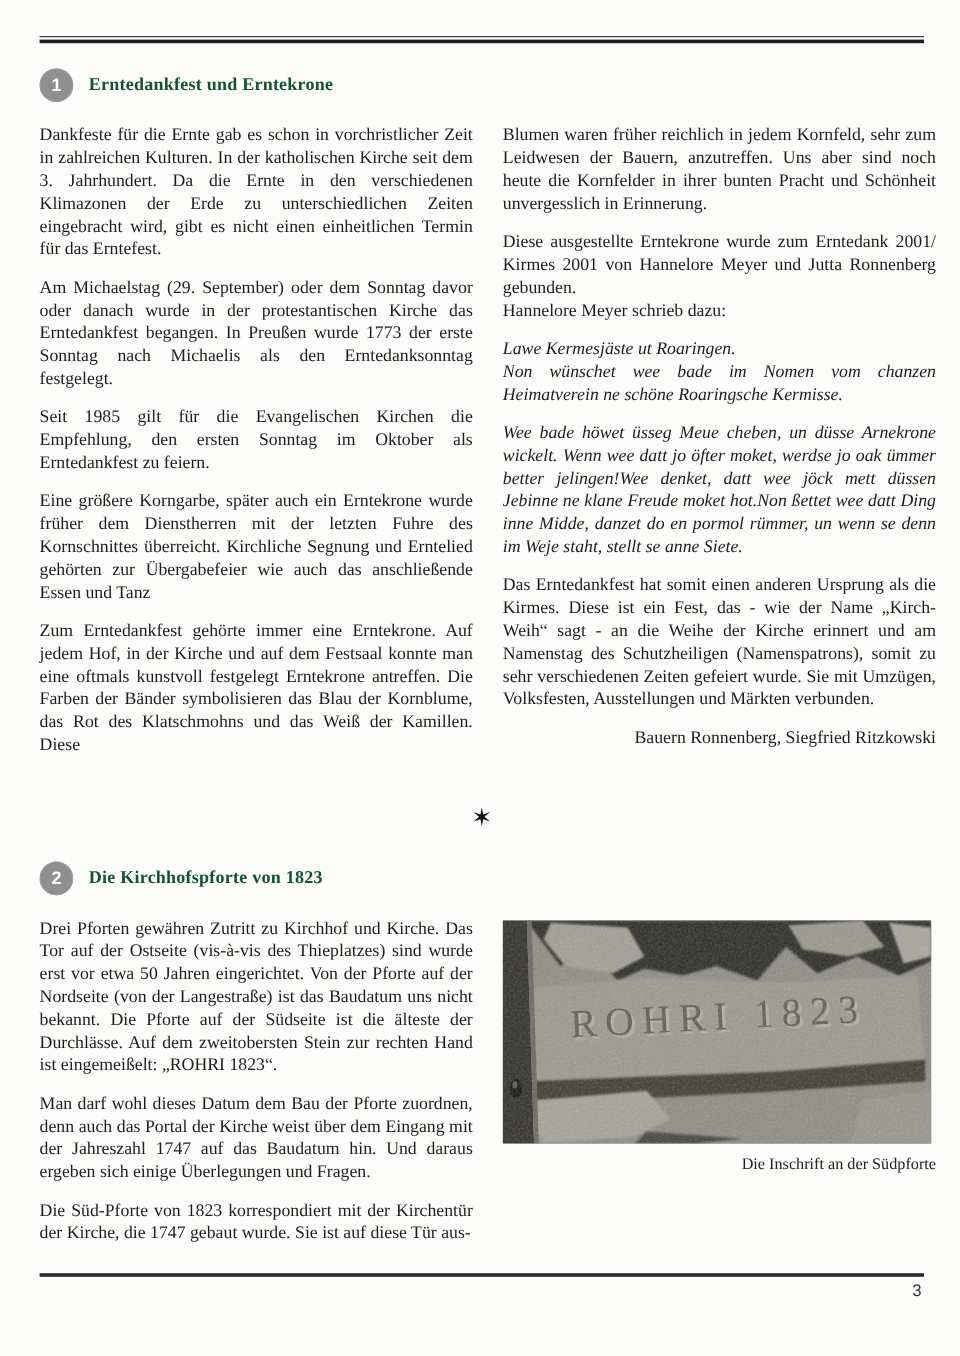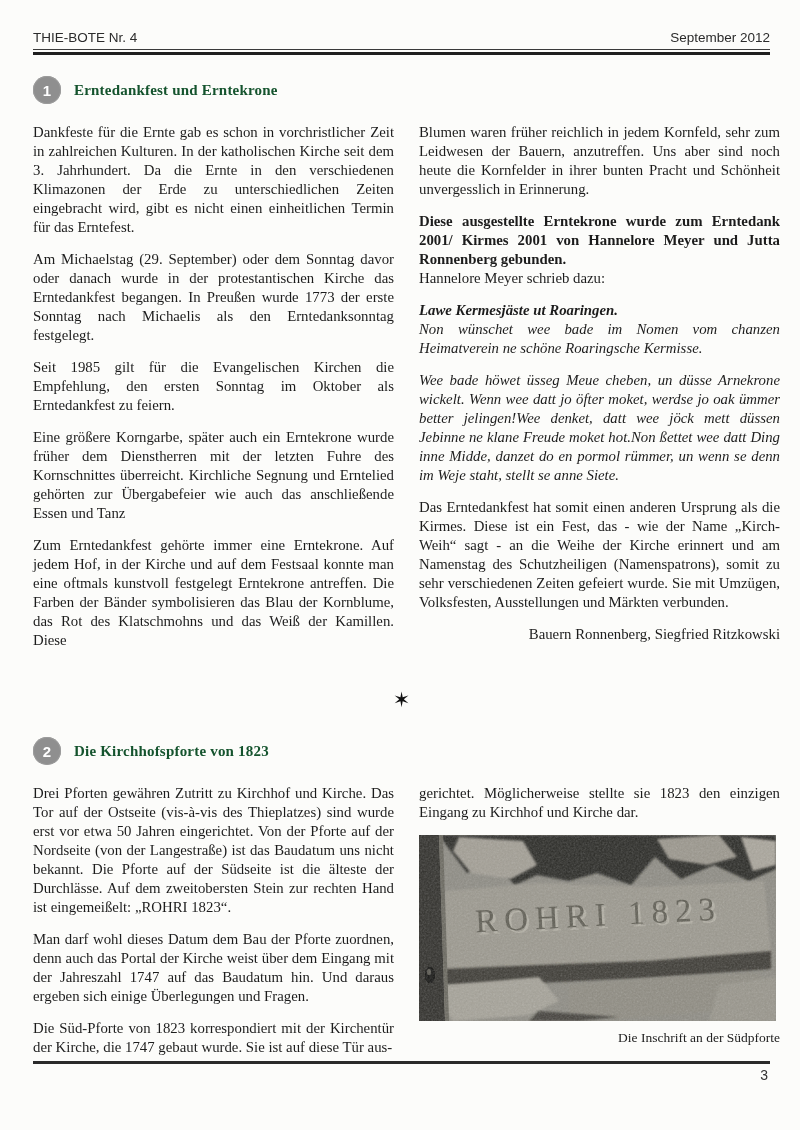--- a/index.html
+++ b/index.html
@@ -31,21 +31,21 @@
   }
   .article-title{
     font-size:15px;font-weight:bold;letter-spacing:0.2px;color:#14532d;
     font-family:Liberation Serif, serif;
   }
   
   .cols{display:flex;gap:25px;margin-top:19px;}
   .col{width:361px;flex:0 0 361px;
     font-size:14.8px;line-height:19px;text-align:justify;}
   .col p{margin:0 0 13px 0;}
-  .col p.tight{margin-bottom:0;font-weight:bold;}
+  .col p.tight{margin-bottom:0;}
   .quote{font-style:italic;}
   .byline{text-align:right;margin-top:1px;}
   
   .star-divider{
     text-align:center;margin:27px 0 0 0;
     font-family:"DejaVu Sans", sans-serif;font-size:21px;color:#111;line-height:21px;
   }
   .head2{margin-top:26px;}
   
   .photo-wrap{margin-top:2px;}
@@ -57,24 +57,20 @@
   .page-number{
     text-align:right;font-family:"Liberation Sans", sans-serif;
     font-size:14px;color:#333;margin-top:3px;padding-right:2px;
   }
 </style>
 </head>
 <body>
 
 <div class="page">
 
-  <div class="masthead">
-    <span>THIE-BOTE Nr. 4</span>
-    <span>September 2012</span>
-  </div>
   <div class="rule-thin"></div>
   <div class="rule-thick"></div>
 
   <div class="article-head">
     <div class="num-circle">1</div>
     <div class="article-title">Erntedankfest und Erntekrone</div>
   </div>
 
   <div class="cols">
     <div class="col">
@@ -103,21 +99,20 @@
     <div class="article-title">Die Kirchhofspforte von 1823</div>
   </div>
 
   <div class="cols">
     <div class="col">
       <p>Drei Pforten gewähren Zutritt zu Kirchhof und Kirche. Das Tor auf der Ostseite (vis-à-vis des Thieplatzes) sind wurde erst vor etwa 50 Jahren eingerichtet. Von der Pforte auf der Nordseite (von der Langestraße) ist das Baudatum uns nicht bekannt. Die Pforte auf der Südseite ist die älteste der Durchlässe. Auf dem zweitobersten Stein zur rechten Hand ist eingemeißelt: „ROHRI 1823“.</p>
       <p>Man darf wohl dieses Datum dem Bau der Pforte zuordnen, denn auch das Portal der Kirche weist über dem Eingang mit der Jahreszahl 1747 auf das Baudatum hin. Und daraus ergeben sich einige Überlegungen und Fragen.</p>
       <p>Die Süd-Pforte von 1823 korrespondiert mit der Kirchentür der Kirche, die 1747 gebaut wurde. Sie ist auf diese Tür aus-</p>
     </div>
     <div class="col">
-      <p>gerichtet. Möglicherweise stellte sie 1823 den einzigen Eingang zu Kirchhof und Kirche dar.</p>
 
       <div class="photo-wrap">
         <svg class="photo-svg" viewBox="0 0 357 186" xmlns="http://www.w3.org/2000/svg">
           <defs>
             <filter id="grain" x="0%" y="0%" width="100%" height="100%">
               <feTurbulence type="fractalNoise" baseFrequency="0.55" numOctaves="3" stitchTiles="stitch"></feTurbulence>
               <feColorMatrix type="saturate" values="0"></feColorMatrix>
             </filter>
             <filter id="soft" x="-10%" y="-10%" width="120%" height="120%">
               <feGaussianBlur stdDeviation="1.1"></feGaussianBlur>

